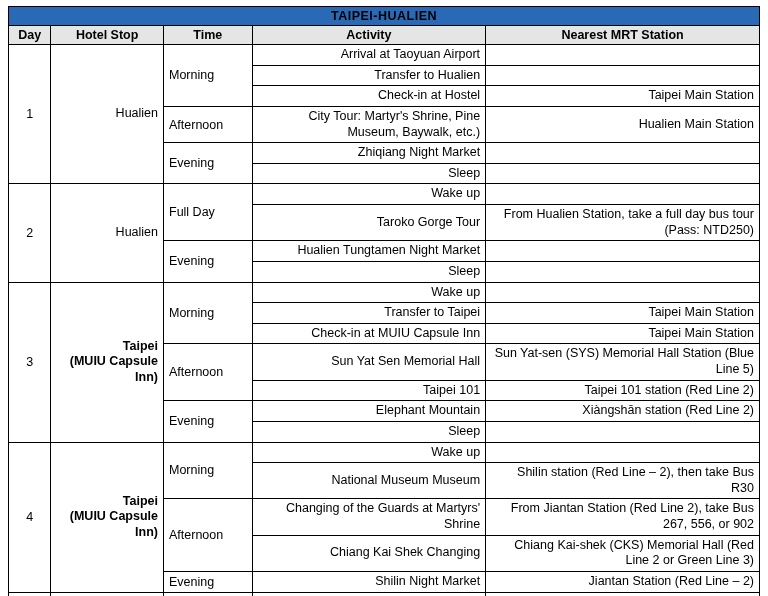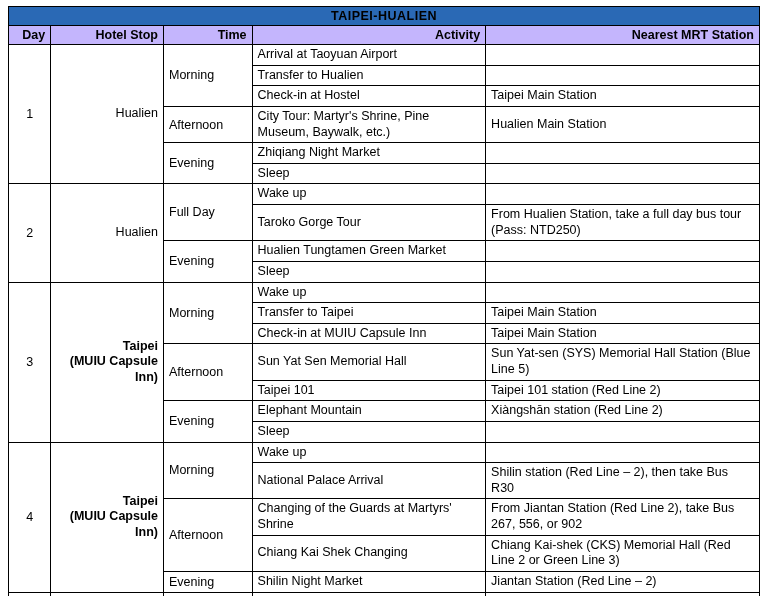--- a/index.html
+++ b/index.html
@@ -30,23 +30,23 @@
     background: #2a69b5;
     color: #ffffff;
     font-size: 19px;
     font-weight: bold;
     text-align: center;
     letter-spacing: 0.5px;
     padding: 4px 0 5px 0;
     border: 1px solid #000000;
   }
   .header-cell {
-    background: #c4b5fd;
+    background: #e5e5e5;
     font-weight: bold;
-    text-align: right;
+    text-align: center;
     font-size: 13px;
     padding: 4px 2px;
   }
   .col-day { width: 42px; }
   .col-hotel { width: 112px; }
   .col-time { width: 88px; }
   .col-activity { width: 232px; }
   .col-mrt { width: 272px; }
 
   .day-cell {
@@ -57,26 +57,26 @@
     text-align: right;
     line-height: 1.25;
   }
   .hotel-bold {
     font-weight: bold;
   }
   .time-cell {
     text-align: left;
   }
   .activity-cell {
-    text-align: left;
+    text-align: right;
     line-height: 1.25;
     margin-top: 25px;
   }
   .mrt-cell {
-    text-align: left;
+    text-align: right;
     line-height: 1.25;
   }
   .row-h1 { height: 19px; }
 </style>
 </head>
 <body>
 
 <table id="itinerary-table">
   <colgroup>
     <col class="col-day">
@@ -135,21 +135,21 @@
         <td class="time-cell" rowspan="2">Full Day</td>
         <td class="activity-cell">Wake up</td>
         <td class="mrt-cell"></td>
       </tr>
       <tr class="row-h1">
         <td class="activity-cell">Taroko Gorge Tour</td>
         <td class="mrt-cell">From Hualien Station, take a full day bus tour (Pass: NTD250)</td>
       </tr>
       <tr class="row-h1">
         <td class="time-cell" rowspan="2">Evening</td>
-        <td class="activity-cell">Hualien Tungtamen Green Market</td>
+        <td class="activity-cell">Hualien Tungtamen Night Market</td>
         <td class="mrt-cell"></td>
       </tr>
       <tr class="row-h1">
         <td class="activity-cell">Sleep</td>
         <td class="mrt-cell"></td>
       </tr>
       <tr class="row-h1">
         <td class="day-cell" rowspan="7">3</td>
         <td class="hotel-cell" rowspan="7">
           <div class="hotel-bold">Taipei</div>
@@ -191,21 +191,21 @@
         <td class="hotel-cell" rowspan="5">
           <div class="hotel-bold">Taipei</div>
           <div class="hotel-bold">(MUIU Capsule</div>
           <div class="hotel-bold">Inn)</div>
         </td>
         <td class="time-cell" rowspan="2">Morning</td>
         <td class="activity-cell">Wake up</td>
         <td class="mrt-cell"></td>
       </tr>
       <tr class="row-h1">
-        <td class="activity-cell">National Palace Arrival</td>
+        <td class="activity-cell">National Museum Museum</td>
         <td class="mrt-cell">Shilin station (Red Line – 2), then take Bus R30</td>
       </tr>
       <tr class="row-h1">
         <td class="time-cell" rowspan="2">Afternoon</td>
         <td class="activity-cell">Changing of the Guards at Martyrs' Shrine</td>
         <td class="mrt-cell">From Jiantan Station (Red Line 2), take Bus 267, 556, or 902</td>
       </tr>
       <tr class="row-h1">
         <td class="activity-cell">Chiang Kai Shek Changing</td>
         <td class="mrt-cell">Chiang Kai-shek (CKS) Memorial Hall (Red Line 2 or Green Line 3)</td>

